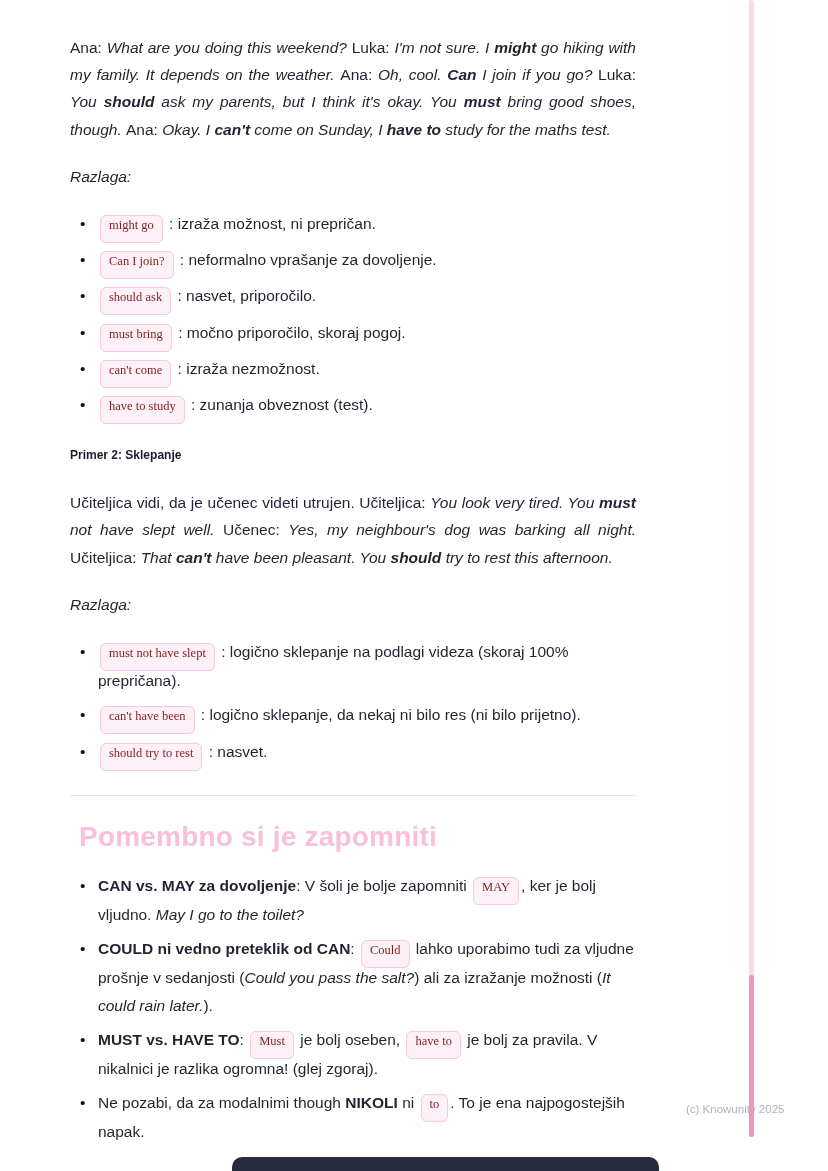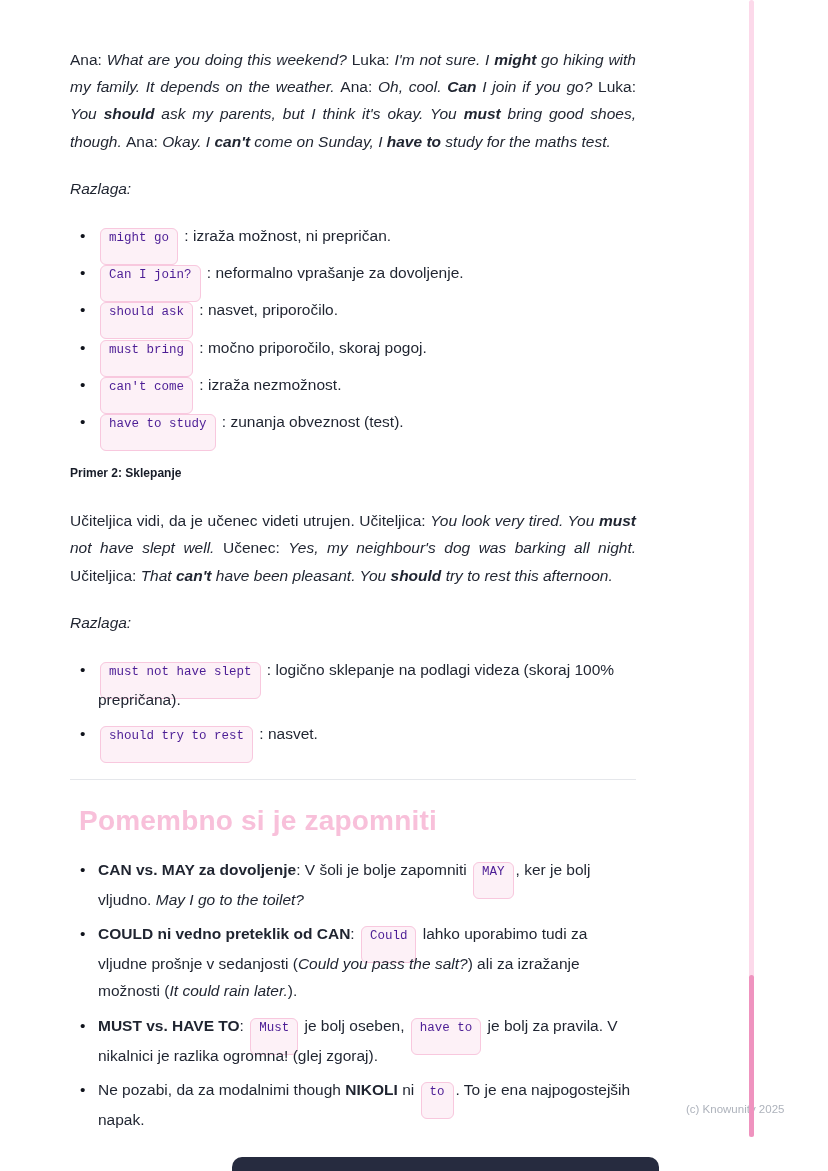--- a/index.html
+++ b/index.html
@@ -13,21 +13,21 @@
     overflow: hidden;
   }
   .document-content {
     position: absolute;
     left: 70px; top: 30px;
     width: 566px;
   }
   .para {
     font-size: 15.5px;
     line-height: 27.2px;
-    margin: 16px 0 20px;
+    margin: 4px 0 20px;
     text-align: justify;
   }
   .h3 {
     font-size: 12px;
     line-height: 27px;
     font-weight: 700;
     margin: 22px 0 20px;
     color: #171c28;
   }
   .h2 {
@@ -57,27 +57,27 @@
   .bullet-list li::before {
     content: "\2022";
     position: absolute;
     left: -18px;
     top: 0;
     color: #10131c;
   }
   .seg.italic { font-style: italic; }
   .seg.bold { font-weight: 700; }
   .code-badge {
-    font-family: Liberation Mono, monospace;
+    font-family: Liberation Serif, serif;
     font-size: 12.5px;
-    color: #4c1d95;
+    color: #7f1d1d;
     background: #fdf1f7;
     border: 1px solid #f8c8de;
     border-radius: 6px;
-    padding: 2px 8px 19px;
+    padding: 2px 8px 10px;
     margin: 0 2px;
     white-space: nowrap;
   }
   .footer-credit {
     position: absolute;
     left: 686px; top: 1103px;
     font-size: 11.5px;
     color: #aeb3bc;
   }
   .scrollbar-track {
@@ -115,20 +115,21 @@
         <li><span class="code-badge">should ask</span><span class="seg"> : nasvet, priporočilo.</span></li>
         <li><span class="code-badge">must bring</span><span class="seg"> : močno priporočilo, skoraj pogoj.</span></li>
         <li><span class="code-badge">can't come</span><span class="seg"> : izraža nezmožnost.</span></li>
         <li><span class="code-badge">have to study</span><span class="seg"> : zunanja obveznost (test).</span></li>
       </ul>
       <h3 class="h3"><span class="seg">Primer 2: Sklepanje</span></h3>
       <p class="para"><span class="seg">Učiteljica vidi, da je učenec videti utrujen. Učiteljica: </span><span class="seg italic">You look very tired. You </span><span class="seg bold italic">must</span><span class="seg italic"> not have slept well. </span><span class="seg">Učenec: </span><span class="seg italic">Yes, my neighbour's dog was barking all night. </span><span class="seg">Učiteljica: </span><span class="seg italic">That </span><span class="seg bold italic">can't</span><span class="seg italic"> have been pleasant. You </span><span class="seg bold italic">should</span><span class="seg italic"> try to rest this afternoon.</span></p>
       <p class="para"><span class="seg italic">Razlaga:</span></p>
       <ul class="bullet-list">
         <li><span class="code-badge">must not have slept</span><span class="seg"> : logično sklepanje na podlagi videza (skoraj 100% prepričana).</span></li>
+        <li><span class="code-badge">can't have been</span><span class="seg"> : logično sklepanje, da nekaj ni bilo res (ni bilo prijetno).</span></li>
         <li><span class="code-badge">should try to rest</span><span class="seg"> : nasvet.</span></li>
       </ul>
       <hr class="divider">
       <h2 class="h2"><span class="seg">Pomembno si je zapomniti</span></h2>
       <ul class="bullet-list">
         <li><span class="seg bold">CAN vs. MAY za dovoljenje</span><span class="seg">: V šoli je bolje zapomniti </span><span class="code-badge">MAY</span><span class="seg">, ker je bolj vljudno. </span><span class="seg italic">May I go to the toilet?</span></li>
         <li><span class="seg bold">COULD ni vedno preteklik od CAN</span><span class="seg">: </span><span class="code-badge">Could</span><span class="seg"> lahko uporabimo tudi za vljudne prošnje v sedanjosti (</span><span class="seg italic">Could you pass the salt?</span><span class="seg">) ali za izražanje možnosti (</span><span class="seg italic">It could rain later.</span><span class="seg">).</span></li>
         <li><span class="seg bold">MUST vs. HAVE TO</span><span class="seg">: </span><span class="code-badge">Must</span><span class="seg"> je bolj oseben, </span><span class="code-badge">have to</span><span class="seg"> je bolj za pravila. V nikalnici je razlika ogromna! (glej zgoraj).</span></li>
         <li><span class="seg">Ne pozabi, da za modalnimi though </span><span class="seg bold">NIKOLI</span><span class="seg"> ni </span><span class="code-badge">to</span><span class="seg">. To je ena najpogostejših napak.</span></li>
       </ul>

